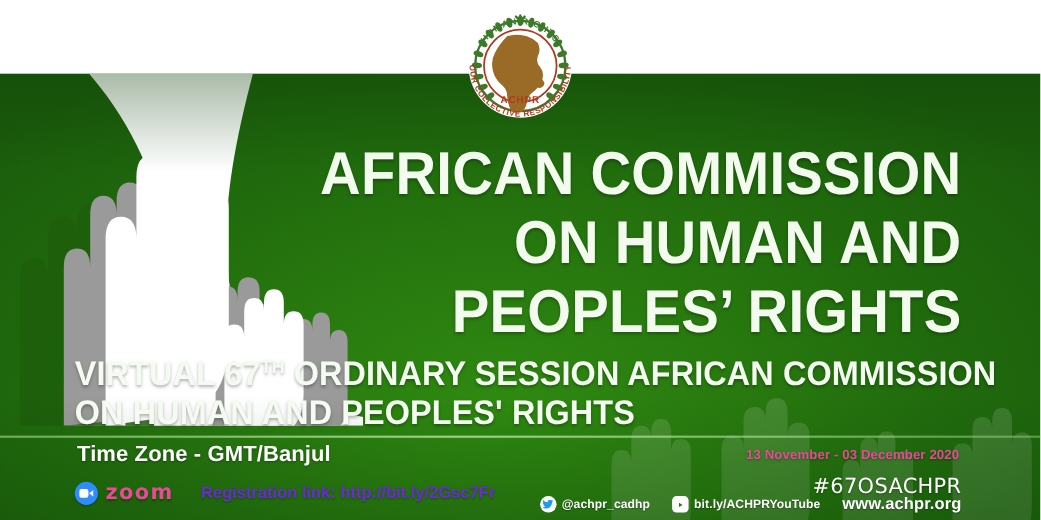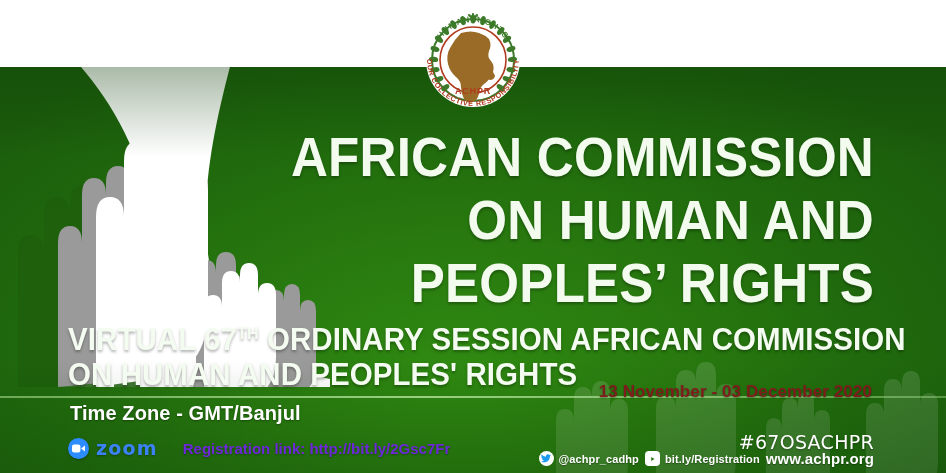--- a/index.html
+++ b/index.html
@@ -93,42 +93,42 @@
   }
 
   
   .timezone{
     position:absolute;left:70px;top:402px;
     color:#ffffff;font-weight:bold;font-size:20px;letter-spacing:.1px;
     text-shadow:0 1px 2px rgba(0,0,0,.35);
     z-index:5;
   }
   .dates{
-    position:absolute;right:74px;top:382px;
-    color:#7f1d1d;font-weight:bold;font-size:17px;letter-spacing:.1px;
+    position:absolute;right:74px;top:406px;
+    color:#ec4899;font-weight:bold;font-size:12px;letter-spacing:.1px;
     text-shadow:0 1px 2px rgba(0,0,0,.35);
     z-index:5;
   }
 
   
   .zoom-row{
     position:absolute;left:68px;top:437px;
     display:flex;align-items:center;gap:7px;
     z-index:5;
   }
   .zoom-badge{
     width:21px;height:21px;border-radius:50%;
     background:#2d8cff;
     display:flex;align-items:center;justify-content:center;
     box-shadow:0 1px 2px rgba(0,0,0,.3);
     flex:0 0 auto;
   }
   .zoom-badge svg{display:block;}
   .zoom-word{
-    color:#3b82f6;font-weight:bold;font-size:19px;
+    color:#ec4899;font-weight:bold;font-size:19px;
     letter-spacing:1.2px;
     font-family:"DejaVu Sans", sans-serif;
     text-transform:lowercase;
     text-shadow:0 1px 2px rgba(0,0,0,.3);
   }
   .zoom-link{
     color:#6d28d9;font-weight:bold;font-size:15px;letter-spacing:0;
     text-shadow:0 1px 2px rgba(0,0,0,.3);
     margin-left:18px;
   }
@@ -137,21 +137,21 @@
   .hashtag{
     position:absolute;right:72px;top:431px;
     color:#ffffff;font-size:19px;font-weight:normal;
     letter-spacing:.3px;
     font-family:"DejaVu Sans", sans-serif;
     text-shadow:0 1px 2px rgba(0,0,0,.3);
     z-index:5;
   }
   .socials{
     position:absolute;right:72px;top:450px;
-    display:flex;align-items:center;gap:6px;
+    display:flex;align-items:center;gap:20px;
     z-index:6;
   }
   .soc{display:flex;align-items:center;gap:5px;}
   .soc-label{
     color:#ffffff;font-size:11px;font-weight:bold;letter-spacing:.1px;
     text-shadow:0 1px 1px rgba(0,0,0,.35);
   }
   .soc-ico{width:15px;height:15px;display:flex;align-items:center;justify-content:center;flex:0 0 auto;}
   .soc-ico.tw{background:#ffffff;border-radius:50%;}
   .soc-ico.yt{background:#ffffff;border-radius:4px;}
@@ -310,18 +310,18 @@
       </span>
       <span class="soc-label">@achpr_cadhp</span>
     </span>
     <span class="soc">
       <span class="soc-ico yt">
         <svg width="11" height="8" viewBox="0 0 14 10" xmlns="http://www.w3.org/2000/svg">
           <rect x="0" y="0" width="14" height="10" rx="2.6" fill="#ffffff"></rect>
           <path d="M5.4 2.6 L9.6 5 L5.4 7.4 Z" fill="#2a7a12"></path>
         </svg>
       </span>
-      <span class="soc-label">bit.ly/Registration</span>
+      <span class="soc-label">bit.ly/ACHPRYouTube</span>
     </span>
     <span class="site">www.achpr.org</span>
   </div>
 
 </div>
 
 </body></html>

